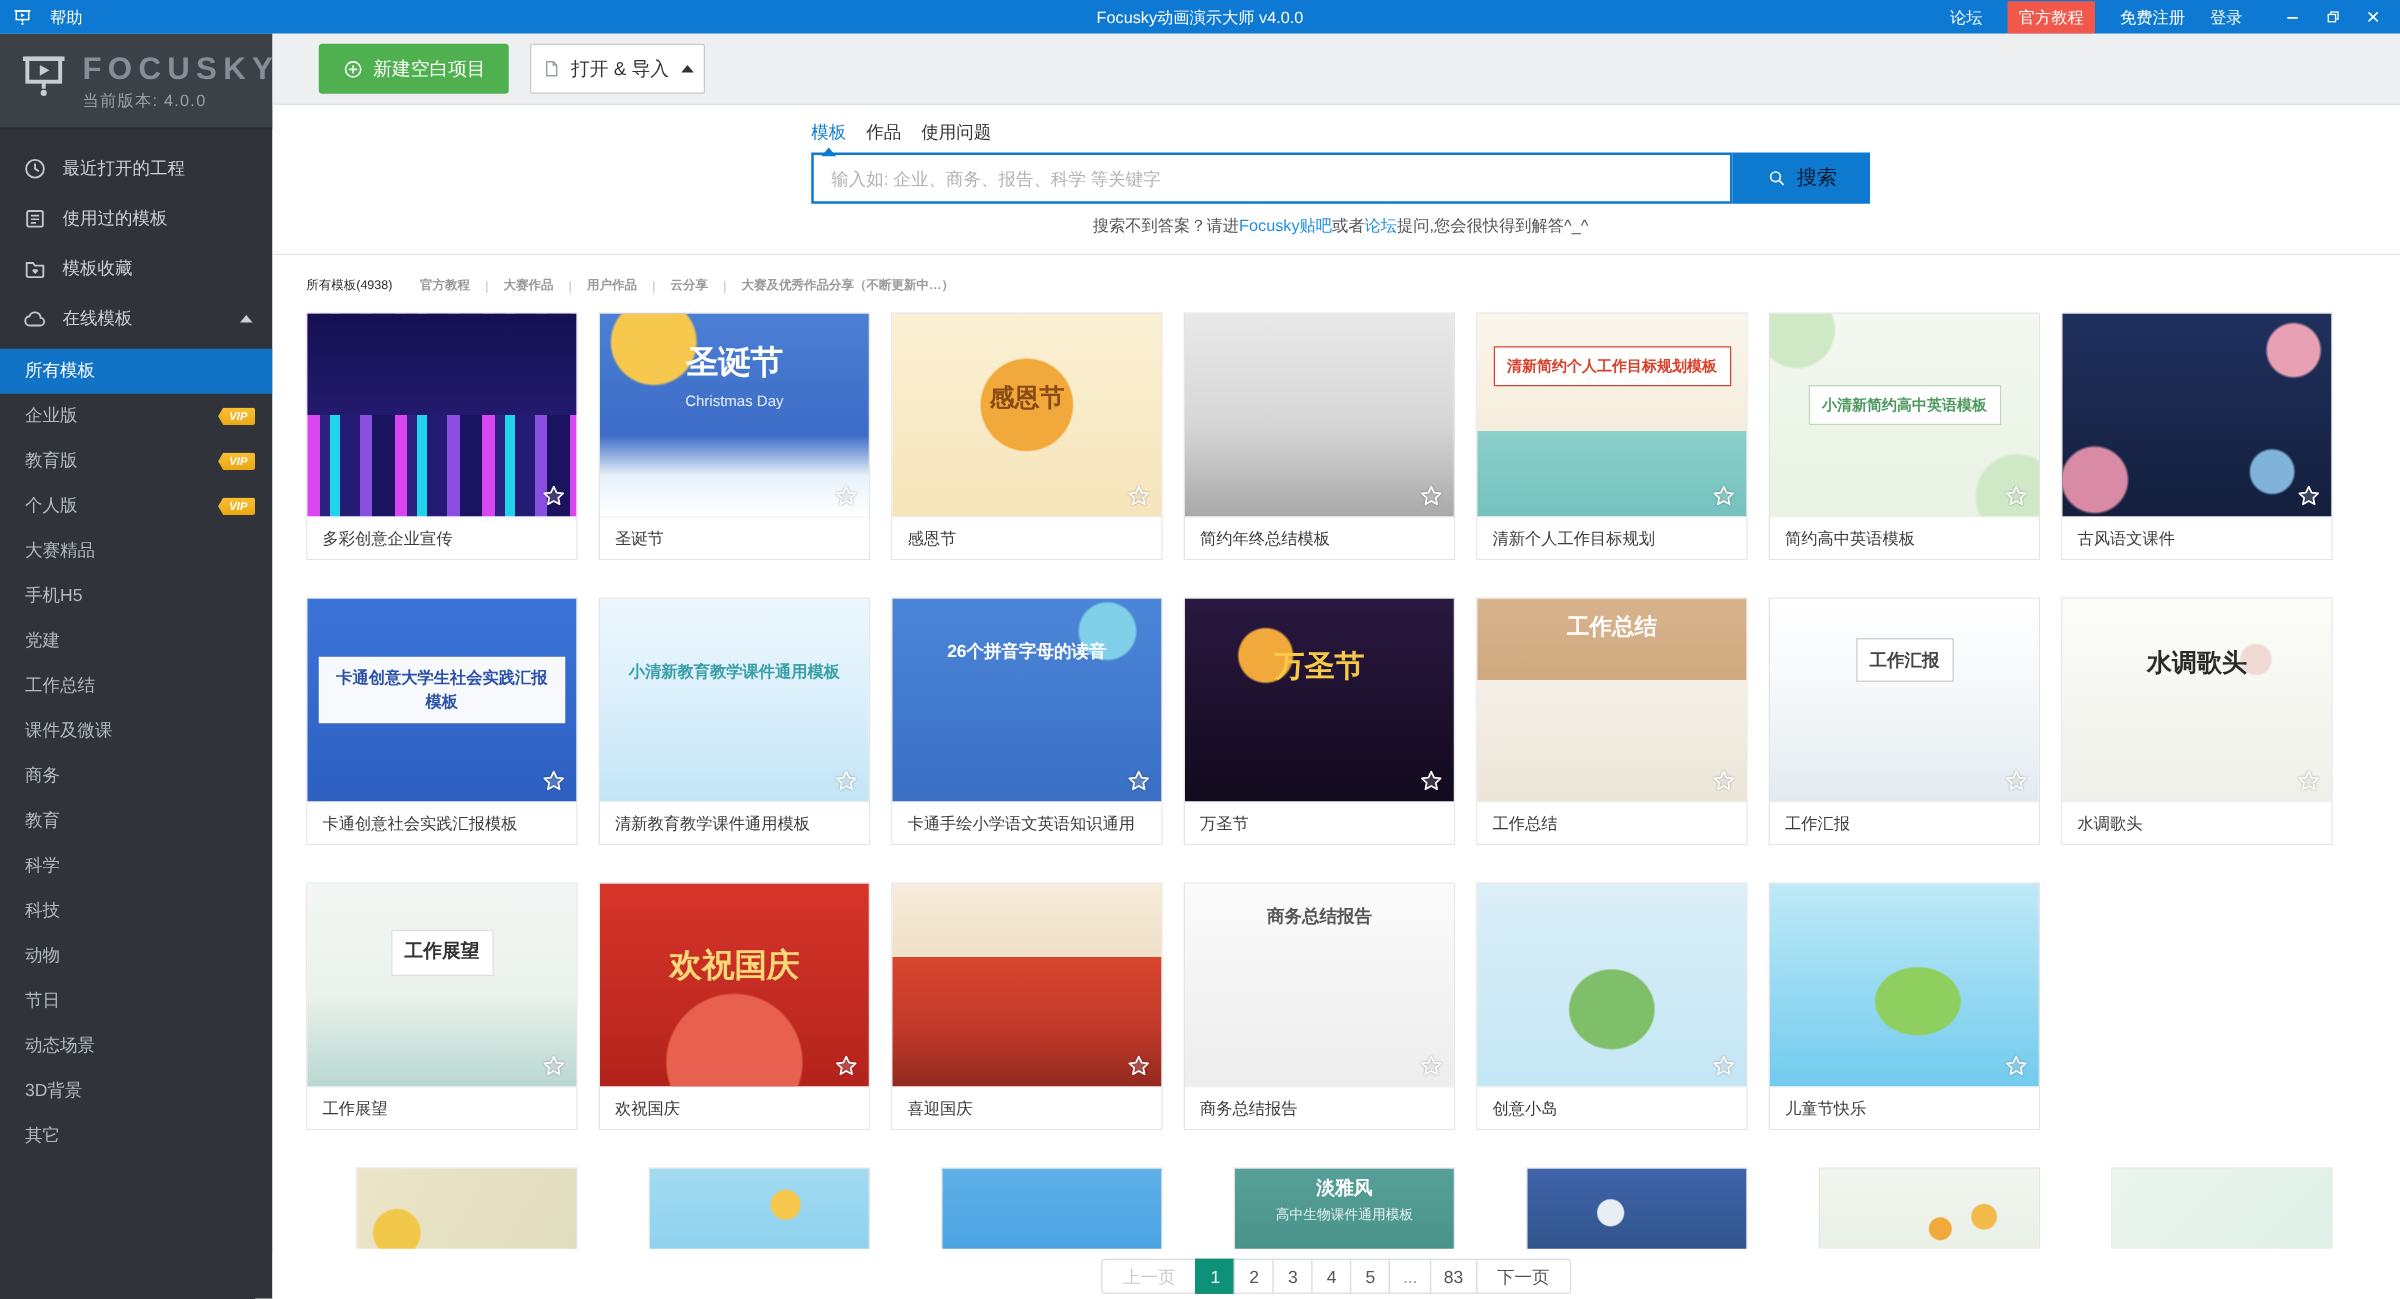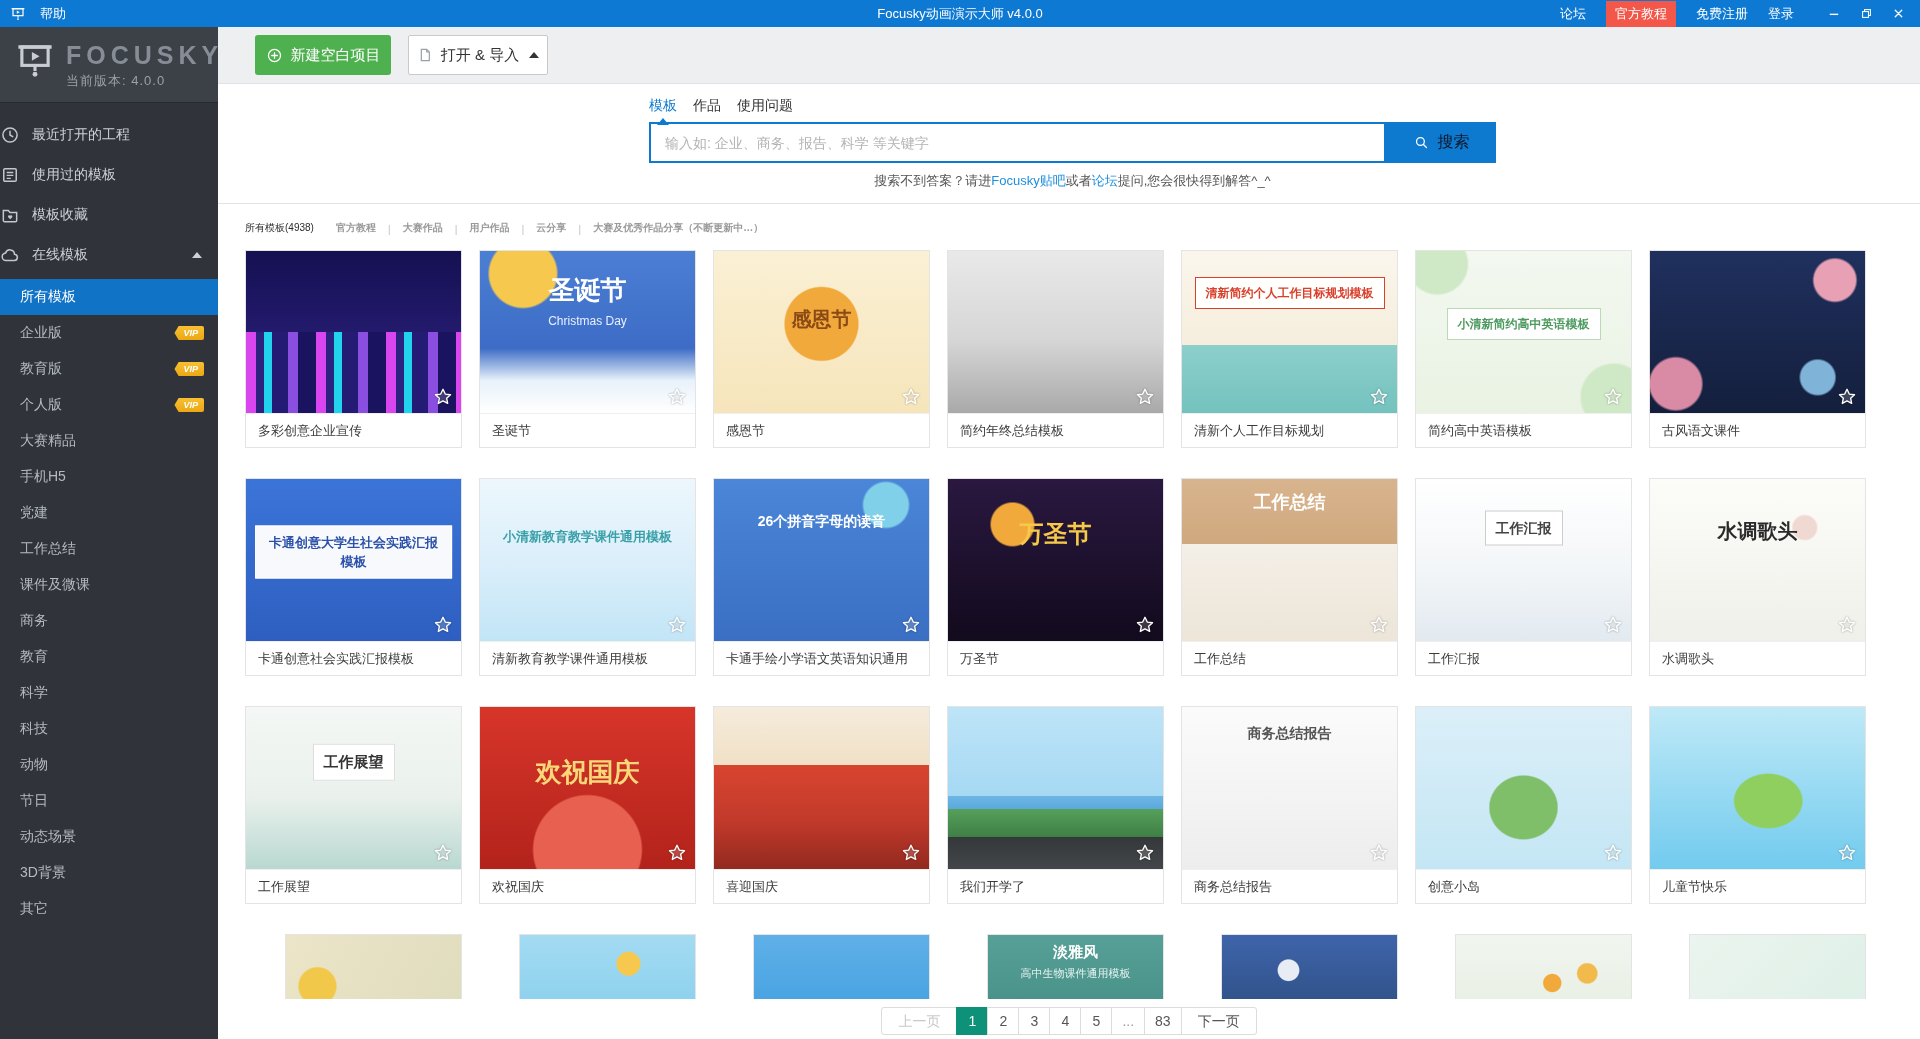--- a/index.html
+++ b/index.html
@@ -24,41 +24,41 @@
 
   
   .sidebar { width:218px; background:#30343a; flex:none; display:flex; flex-direction:column; }
   .logo-block { background:#3c4047; padding:13px 0 12px 14px; display:flex; align-items:flex-start; gap:10px;
     border-bottom:1px solid #26292e; }
   .logo-icon { width:42px; height:42px; color:#c9cdd3; }
   .logo-icon svg { width:42px; height:42px; }
   .brand { font-size:25px; font-weight:bold; letter-spacing:5px; color:#878d96; line-height:30px; }
   .version { font-size:13px; color:#9aa0a8; margin-top:2px; letter-spacing:1px; }
   .side-menu { padding-top:12px; }
-  .side-item { height:40px; display:flex; align-items:center; position:relative;
+  .side-item { height:40px; display:flex; align-items:center; padding-left:18px; position:relative;
     color:#cdd1d6; font-size:14px; cursor:pointer;text-align:center; }
   .side-item .icon { width:20px; height:20px; color:#c2c7cd; }
   .side-item .icon svg { width:20px; height:20px; }
   .side-item .side-label { margin-left:12px; }
   .caret-up { position:absolute; right:16px; top:50%; margin-top:-3px; width:0; height:0;
     border-left:5px solid transparent; border-right:5px solid transparent; border-bottom:6px solid #cdd1d6; }
   .side-submenu { margin-top:4px; }
   .sub-item { height:36px; display:flex; align-items:center; padding-left:20px; position:relative;
     color:#b4bac1; font-size:14px; cursor:pointer; }
   .sub-item.selected { background:#1173c5; color:#fff; }
   .vip { position:absolute; right:14px; top:50%; transform:translateY(-50%);
     background:linear-gradient(180deg,#f7c033,#eda813); color:#fff; font-size:9px; font-weight:bold;
     font-style:italic; padding:2px 6px 2px 9px; border-radius:2px;
     clip-path:polygon(14% 0,100% 0,100% 100%,14% 100%,0 50%); }
 
   
   .main { flex:1; background:#fff; position:relative; overflow:hidden; }
   .header-band { height:57px; background:#edeff0; border-bottom:1px solid #e0e2e3;
     display:flex; align-items:center; gap:17px; padding-left:37px; }
-  .btn-new { width:136px; height:40px; background:#4eb04e; border:none; border-radius:3px; color:#fff;
+  .btn-new { width:152px; height:40px; background:#4eb04e; border:none; border-radius:3px; color:#fff;
     font-size:15px; display:flex; align-items:center; justify-content:center; gap:8px; cursor:pointer;
     font-family:inherit; }
   .btn-new .icon svg { width:17px; height:17px; }
   .btn-open { width:140px; height:40px; background:#fff; border:1px solid #c9c9c9; border-radius:2px;
     color:#333; font-size:15px; display:flex; align-items:center; justify-content:center; gap:8px;
     cursor:pointer; font-family:inherit; }
   .btn-open .icon svg { width:16px; height:16px; }
   .caret-up-dark { width:0; height:0; border-left:5px solid transparent; border-right:5px solid transparent;
     border-bottom:6px solid #333; margin-left:2px; }
 
@@ -512,30 +512,20 @@
             <div class="thumb" style="background: linear-gradient(rgb(246, 236, 220) 0%, rgb(240, 224, 198) 36%, rgb(216, 69, 47) 36%, rgb(194, 58, 43) 70%, rgb(147, 41, 31) 100%);">
               <span class="star icon">
                 <svg viewBox="0 0 24 24">
                   <path d="M12 3.6l2.5 5.2 5.7.7-4.2 3.9 1.1 5.6-5.1-2.8-5.1 2.8 1.1-5.6L3.8 9.5l5.7-.7z" fill="rgba(255,255,255,.18)" stroke="#fff" stroke-width="1.5" stroke-linejoin="round"></path>
                 </svg>
               </span>
             </div>
             <div class="card-title">喜迎国庆</div>
           </div>
           <div class="card">
-            <div class="thumb" style="background: linear-gradient(rgb(190, 228, 248) 0%, rgb(166, 217, 243) 55%, rgb(109, 182, 228) 55%, rgb(90, 169, 221) 63%, rgb(85, 160, 90) 63%, rgb(63, 127, 70) 80%, rgb(53, 56, 58) 80%, rgb(67, 70, 74) 100%);">
-              <span class="star icon">
-                <svg viewBox="0 0 24 24">
-                  <path d="M12 3.6l2.5 5.2 5.7.7-4.2 3.9 1.1 5.6-5.1-2.8-5.1 2.8 1.1-5.6L3.8 9.5l5.7-.7z" fill="rgba(255,255,255,.18)" stroke="#fff" stroke-width="1.5" stroke-linejoin="round"></path>
-                </svg>
-              </span>
-            </div>
-            <div class="card-title">我们开学了</div>
-          </div>
-          <div class="card">
             <div class="thumb" style="background: linear-gradient(rgb(251, 251, 251) 0%, rgb(237, 237, 237) 100%);">
               <div class="thumb-label" style="color: rgb(85, 85, 85); font-size: 14px; top: 16%;">商务总结报告</div>
               <span class="star icon">
                 <svg viewBox="0 0 24 24">
                   <path d="M12 3.6l2.5 5.2 5.7.7-4.2 3.9 1.1 5.6-5.1-2.8-5.1 2.8 1.1-5.6L3.8 9.5l5.7-.7z" fill="rgba(255,255,255,.18)" stroke="#fff" stroke-width="1.5" stroke-linejoin="round"></path>
                 </svg>
               </span>
             </div>
             <div class="card-title">商务总结报告</div>
           </div>

